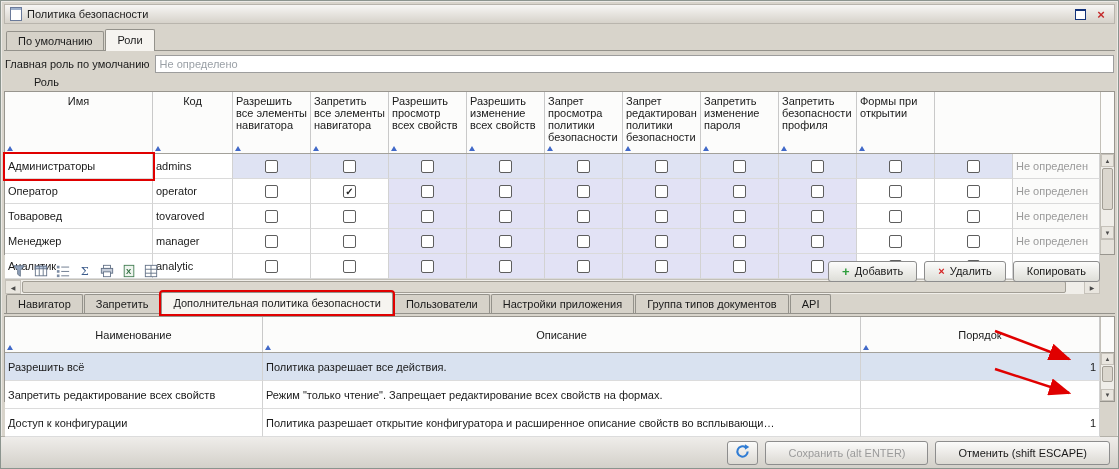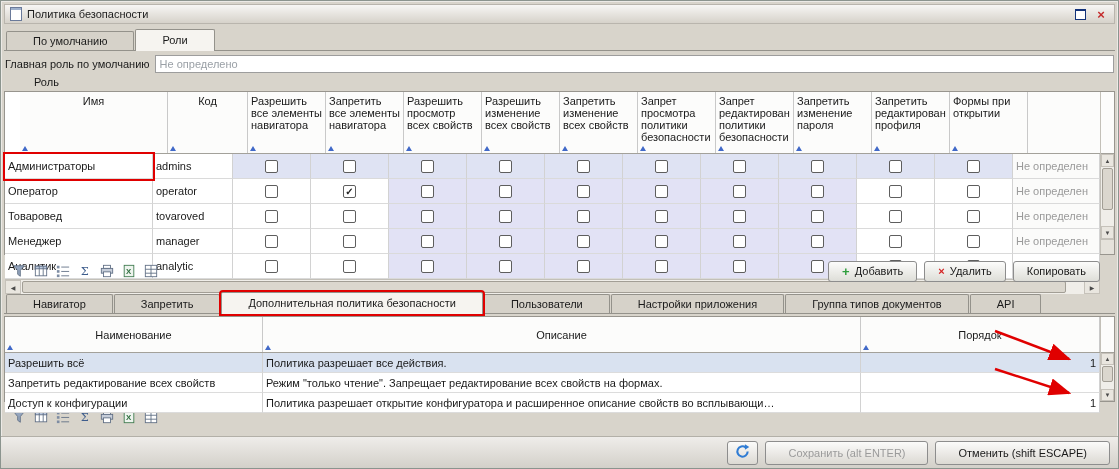--- a/index.html
+++ b/index.html
@@ -9,32 +9,32 @@
   
   .titlebar{height:20px;flex:0 0 20px;display:flex;align-items:center;gap:5px;box-sizing:border-box;
     background:linear-gradient(#f7f6f4,#d6d2ca);border:1px solid #b9b5ad;padding:8px 5px;}
   .win-icon{width:10px;height:12px;background:#fff;border:1px solid #6a7a9a;box-shadow:inset 0 2px 0 #9db0cc;}
   .title-text{flex:1;color:#1c1c1c;}
   .winbtn{width:16px;height:14px;display:flex;align-items:center;justify-content:center;cursor:default;}
   .maxglyph{width:9px;height:8px;border:1px solid #13337a;border-top-width:2px;background:#fff;}
   .closebtn span{color:#c42b2b;font-weight:bold;font-size:13px;line-height:1;}
   
   .tabstrip{display:flex;align-items:flex-end;height:22px;flex:0 0 22px;border-bottom:1px solid #94928b;padding-left:2px;margin-top:4px;}
-  .tab{box-sizing:border-box;height:19px;display:flex;align-items:center;padding:0 26px;background:#d6d2c9;
+  .tab{box-sizing:border-box;height:19px;display:flex;align-items:center;padding:0 11px;background:#d6d2c9;
     border:1px solid #94928b;border-bottom:none;border-radius:2px 2px 0 0;margin-right:1px;white-space:nowrap;}
   .tab.active{height:22px;background:#f6f4f0;position:relative;z-index:2;margin-bottom:-1px;padding-bottom:1px;}
   
   .field-row{display:flex;align-items:center;margin:4px 1px 0;gap:5px;flex:0 0 18px;}
   .inputbox{flex:1;height:18px;box-sizing:border-box;border:1px solid #9d9d9d;background:#fff;color:#9aa0a6;
     padding:0 4px;font:11px "Liberation Sans",sans-serif;}
   .group-label{margin:3px 0 2px 2px;flex:0 0 13px;padding-left:28px;}
   
   .roles-wrap{flex:0 0 164px;display:flex;border:1px solid #98958e;background:#fff;box-sizing:border-box;height:164px;}
   .rt-main{width:1095px;display:flex;flex-direction:column;}
-  .rt-header{display:grid;height:62px;flex:0 0 62px;background:#fcfcfb;border-bottom:1px solid #a3a19a;box-sizing:border-box;margin-left:15px;}
+  .rt-header{display:grid;height:62px;flex:0 0 62px;background:#fcfcfb;border-bottom:1px solid #a3a19a;box-sizing:border-box;}
   .rt-h-cell{box-sizing:border-box;border-right:1px solid #c9c9c9;padding:3px 3px 0;position:relative;overflow:hidden;line-height:12px;}
   .rt-h-cell.c{text-align:center;}
   .sort{position:absolute;left:2px;bottom:2px;width:0;height:0;border-left:3px solid transparent;border-right:3px solid transparent;border-bottom:5px solid #4169c8;}
   .rt-row{display:grid;height:25px;}
   .rt-cell{box-sizing:border-box;border-right:1px solid #d2d2d2;border-bottom:1px solid #dadada;display:flex;align-items:center;
     overflow:hidden;white-space:nowrap;background:#fff;}
   .rc-text{padding:0 3px;}
   .rc-check{justify-content:center;}
   .rc-check.lav{background:#e2e2f5;}
   .rt-row.sel .rc-check{background:#dfe3f3;}
@@ -68,21 +68,21 @@
   .tbtn{box-sizing:border-box;height:21px;border:1px solid #8d8d8d;border-radius:3px;margin-left:7px;
     background:linear-gradient(#fcfcfb,#deded8);display:inline-flex;align-items:center;gap:5px;padding:0 13px;
     font:11px "Liberation Sans",sans-serif;color:#1a1a1a;}
   .g-plus{color:#2e9e3c;font-weight:bold;font-size:13px;line-height:1;}
   .g-x{color:#d42222;font-weight:bold;font-size:11px;line-height:1;}
   
   .policy-wrap{flex:0 0 86px;display:flex;border:1px solid #98958e;background:#fff;box-sizing:border-box;height:86px;margin-top:2px;position:relative;}
   .pt-main{width:1095px;display:flex;flex-direction:column;}
   .pt-header{display:grid;height:36px;flex:0 0 36px;background:#fcfcfb;border-bottom:1px solid #a3a19a;box-sizing:border-box;}
   .pt-h-cell{box-sizing:border-box;border-right:1px solid #c9c9c9;display:flex;align-items:center;justify-content:center;position:relative;}
-  .pt-row{display:grid;height:20px;border-radius:7px;}
+  .pt-row{display:grid;height:28px;border-radius:7px;}
   .pt-cell{box-sizing:border-box;border-right:1px solid #d2d2d2;border-bottom:1px solid #dcdcdc;display:flex;align-items:center;
     overflow:hidden;white-space:nowrap;padding:0 3px;background:#fff;}
   .pt-row.sel .pt-cell{background:#d9e2f0;}
   .pt-cell.num{justify-content:flex-end;}
   .pt-side{width:16px;display:flex;flex-direction:column;border-left:1px solid #c3c0b8;box-sizing:border-box;}
   .pside-hdr{height:36px;flex:0 0 36px;background:#fcfcfb;border-bottom:1px solid #a3a19a;box-sizing:border-box;}
   
   .footer{margin:auto -3px -3px;height:32px;flex:0 0 32px;background:linear-gradient(#efedea,#d3d0c9);
     border-top:1px solid #b3b0a8;display:flex;align-items:center;justify-content:flex-end;gap:7px;padding:0 8px;box-sizing:border-box;}
   .fbtn{box-sizing:border-box;height:24px;border:1px solid #8d8d8d;border-radius:3px;
@@ -124,25 +124,24 @@
 
   <div class="roles-wrap">
     <div class="rt-main">
       <div class="rt-header" id="rt-header" style="grid-template-columns: 148px 80px 78px 78px 78px 78px 78px 78px 78px 78px 78px 78px 87px;">
           <div class="rt-h-cell c"><span>Имя</span><i class="sort"></i></div>
           <div class="rt-h-cell c"><span>Код</span><i class="sort"></i></div>
           <div class="rt-h-cell"><span>Разрешить все элементы навигатора</span><i class="sort"></i></div>
           <div class="rt-h-cell"><span>Запретить все элементы навигатора</span><i class="sort"></i></div>
           <div class="rt-h-cell"><span>Разрешить просмотр всех свойств</span><i class="sort"></i></div>
           <div class="rt-h-cell"><span>Разрешить изменение всех свойств</span><i class="sort"></i></div>
-          <div class="rt-h-cell"><span>Запретить изменение всех свойств</span><i class="sort"></i></div>
           <div class="rt-h-cell"><span>Запрет просмотра политики безопасности</span><i class="sort"></i></div>
           <div class="rt-h-cell"><span>Запрет редактирован политики безопасности</span><i class="sort"></i></div>
           <div class="rt-h-cell"><span>Запретить изменение пароля</span><i class="sort"></i></div>
-          <div class="rt-h-cell"><span>Запретить редактирован профиля</span><i class="sort"></i></div>
+          <div class="rt-h-cell"><span>Запретить безопасности профиля</span><i class="sort"></i></div>
           <div class="rt-h-cell"><span>Формы при открытии</span><i class="sort"></i></div>
         </div>
       <div id="rt-body">
           <div class="rt-row sel" style="grid-template-columns: 148px 80px 78px 78px 78px 78px 78px 78px 78px 78px 78px 78px 87px;">
             <div class="rt-cell rc-text annot">Администраторы</div>
             <div class="rt-cell rc-text">admins</div>
             <div class="rt-cell rc-check">
               <div class="cb"></div>
             </div>
             <div class="rt-cell rc-check">

